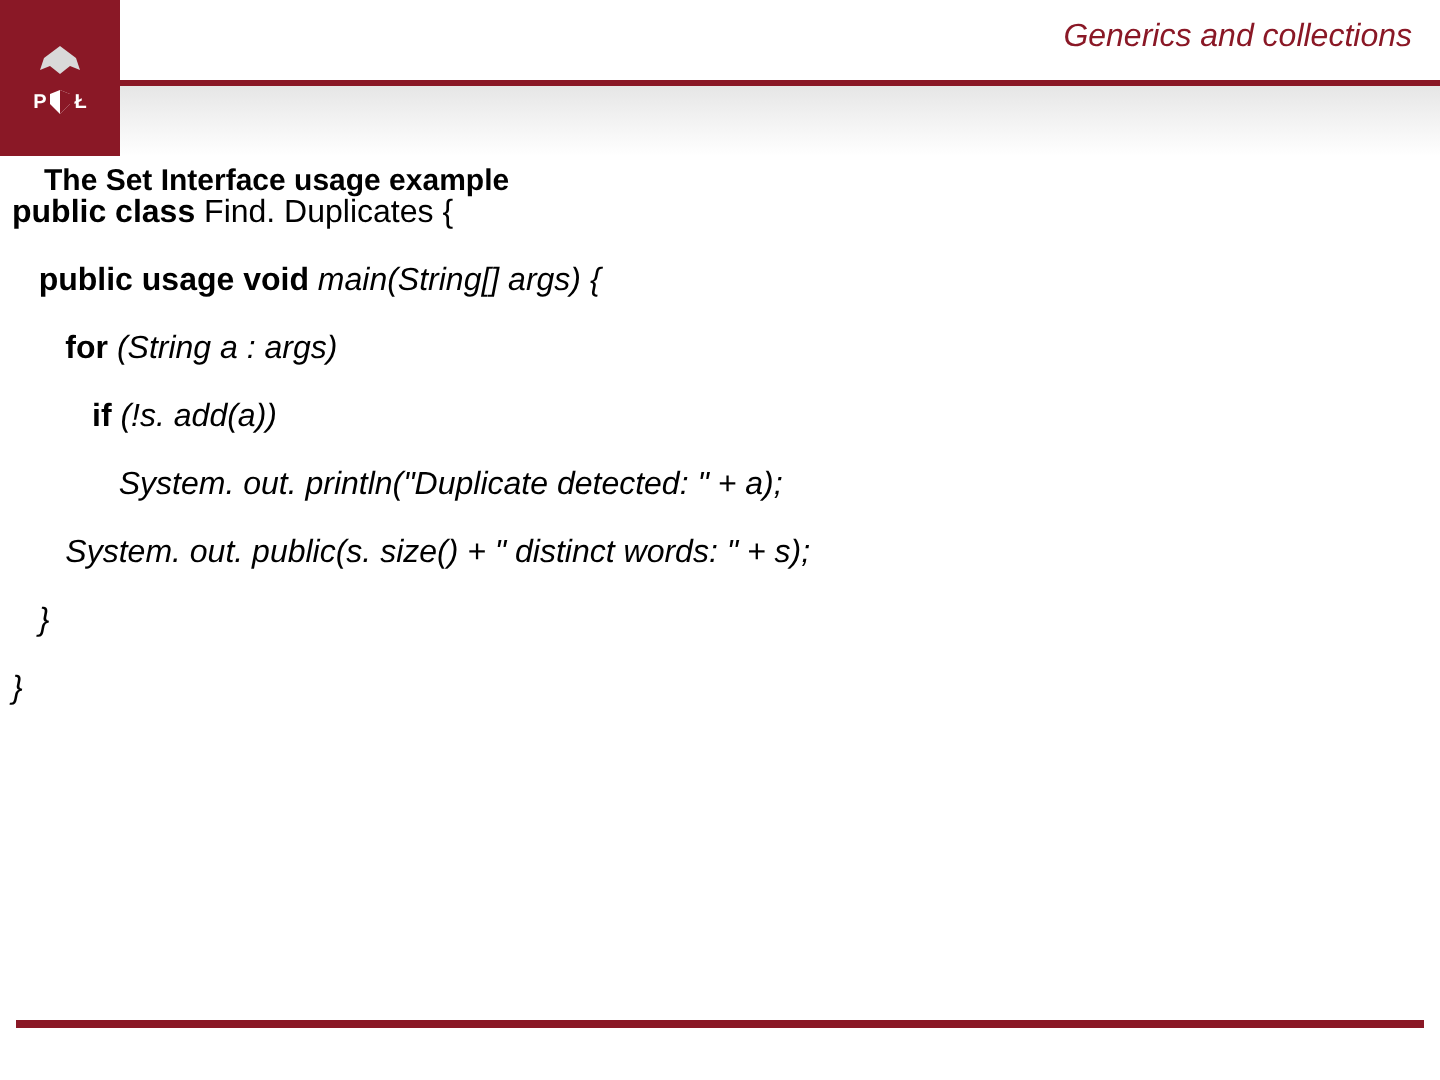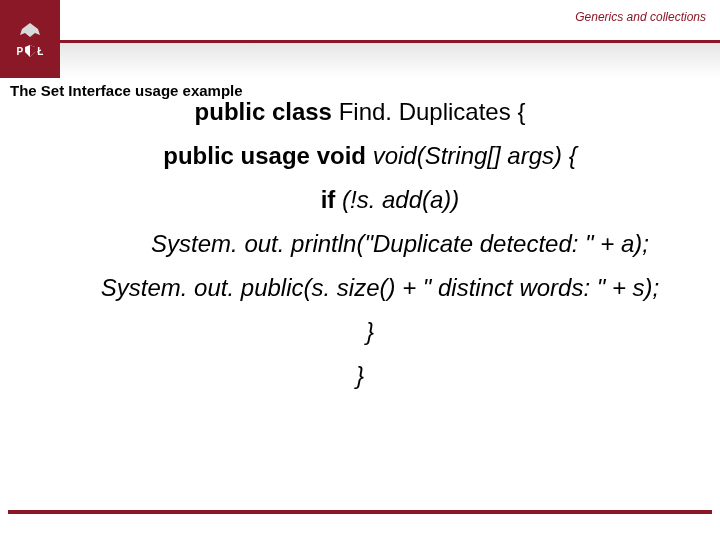--- a/index.html
+++ b/index.html
@@ -46,58 +46,57 @@
   }
   .shield {
     width: 10px;
     height: 12px;
   }
   .header-right {
     position: absolute;
     right: 14px;
     top: 10px;
     font-style: italic;
-    font-size: 12px;
+    font-size: 16px;
     color: #8a1826;
   }
   .header-rule {
     position: absolute;
     left: 60px;
     right: 0;
     top: 40px;
     height: 3px;
     background: #8a1826;
   }
   .header-gradient {
     position: absolute;
     left: 60px;
     right: 0;
     top: 43px;
     height: 35px;
     background: linear-gradient(to bottom, #e6e6e6 0%, #ffffff 100%);
   }
   .slide-title {
     position: absolute;
-    left: 10px;
+    left: 22px;
     top: 82px;
     font-size: 15px;
     font-weight: bold;
     color: #000;
     text-align: center;
   }
   .code-area {
     position: absolute;
     left: 6px;
     top: 98px;
     right: 6px;
     font-family: Arial, Helvetica, sans-serif;
-    font-size: 24px;
+    font-size: 16px;
     font-style: italic;
     color: #000;
-    text-align: center;
   }
   .code-line {
     margin-bottom: 16px;
     white-space: pre;
   }
   .kw { font-weight: bold; font-style: normal; }
   .plain { font-style: normal; }
   .foot-rule {
     position: absolute;
     left: 8px;
@@ -126,21 +125,22 @@
   </div>
   <div class="header-right">Generics and collections</div>
   <div class="header-rule"></div>
   <div class="header-gradient"></div>
 </div>
 
 <div class="slide-title">The Set Interface usage example</div>
 
 <div class="code-area">
   <div class="code-line"><span class="kw">public class</span><span class="plain"> Find. Duplicates {</span></div>
-  <div class="code-line"><span class="kw">   public usage void</span><span> void(String[] args) {</span></div>
+  <div class="code-line"><span class="kw">   public usage void</span><span> main(String[] args) {</span></div>
+  <div class="code-line"><span class="kw">      for</span><span> (String a : args)</span></div>
   <div class="code-line"><span class="kw">         if</span><span> (!s. add(a))</span></div>
   <div class="code-line"><span>            System. out. println("Duplicate detected: " + a);</span></div>
   <div class="code-line"><span>      System. out. public(s. size() + " distinct words: " + s);</span></div>
   <div class="code-line"><span>   }</span></div>
   <div class="code-line"><span>}</span></div>
 </div>
 
 <div class="foot-rule"></div>
 
 </body></html>

